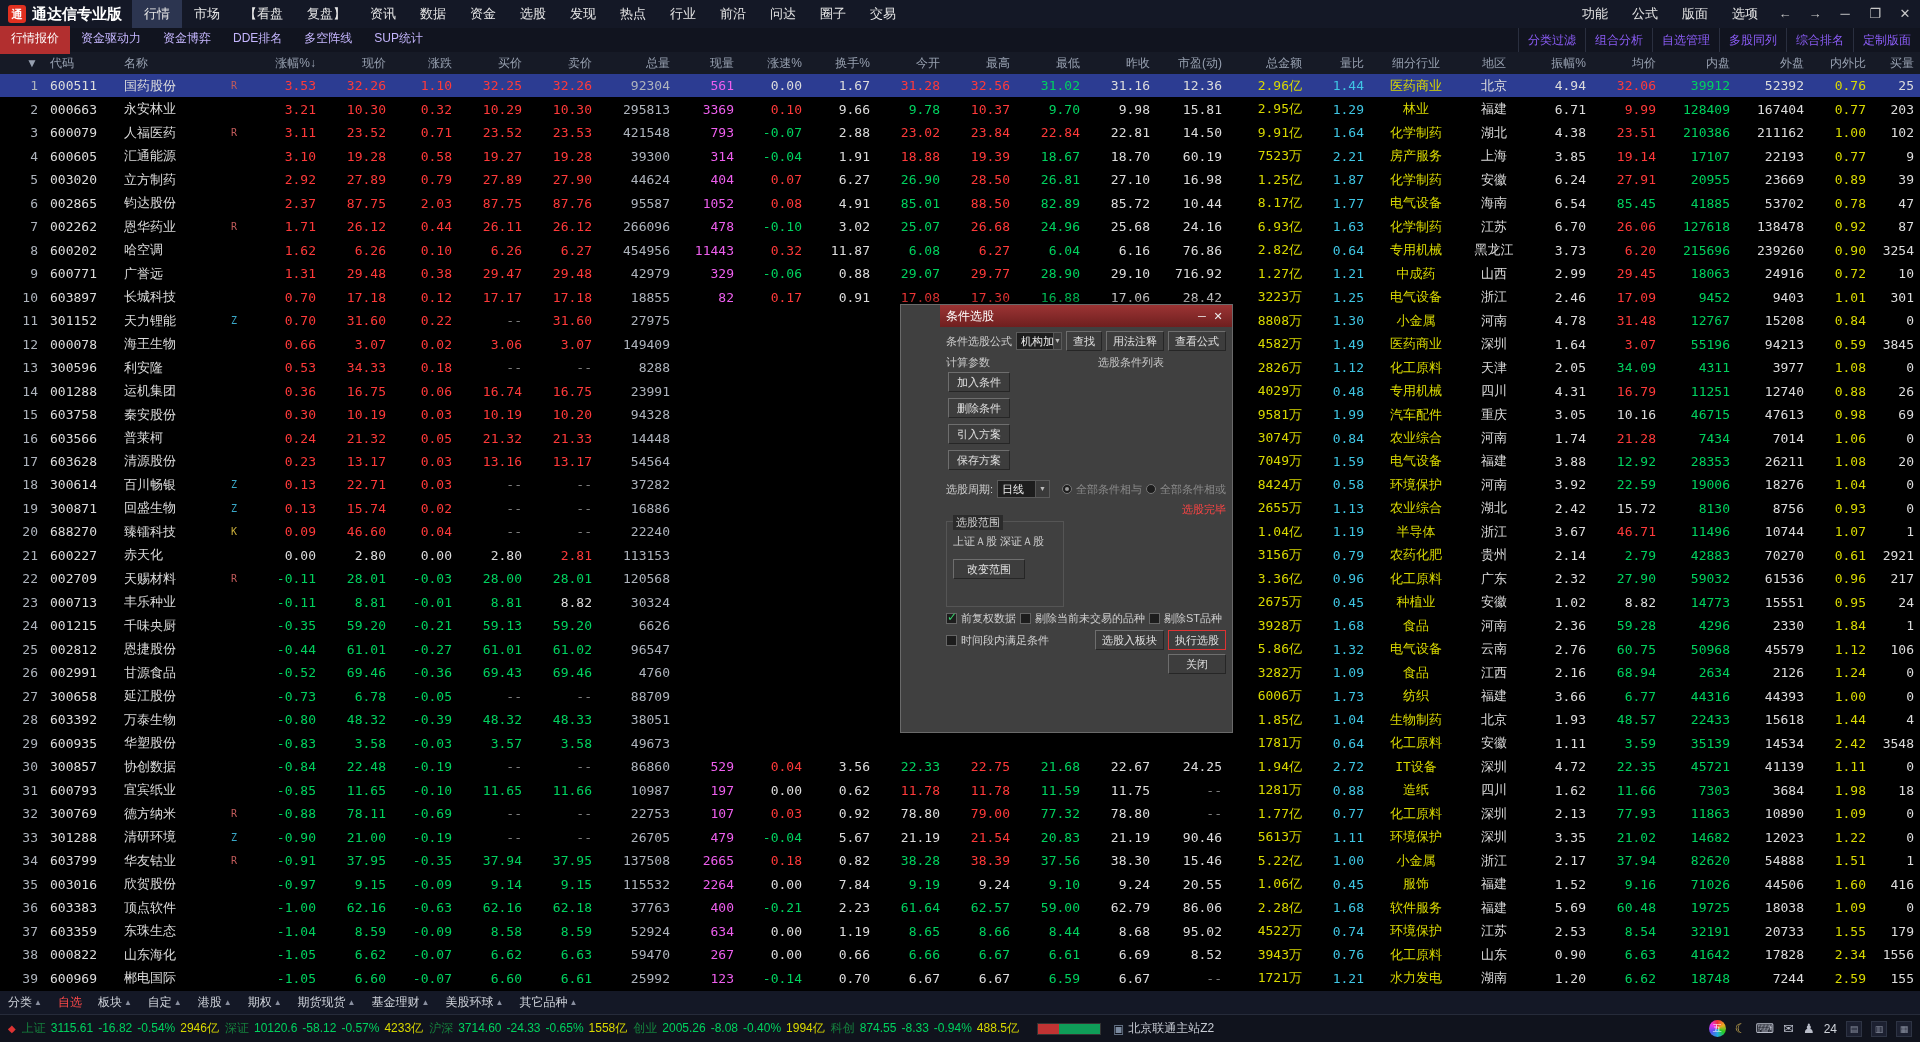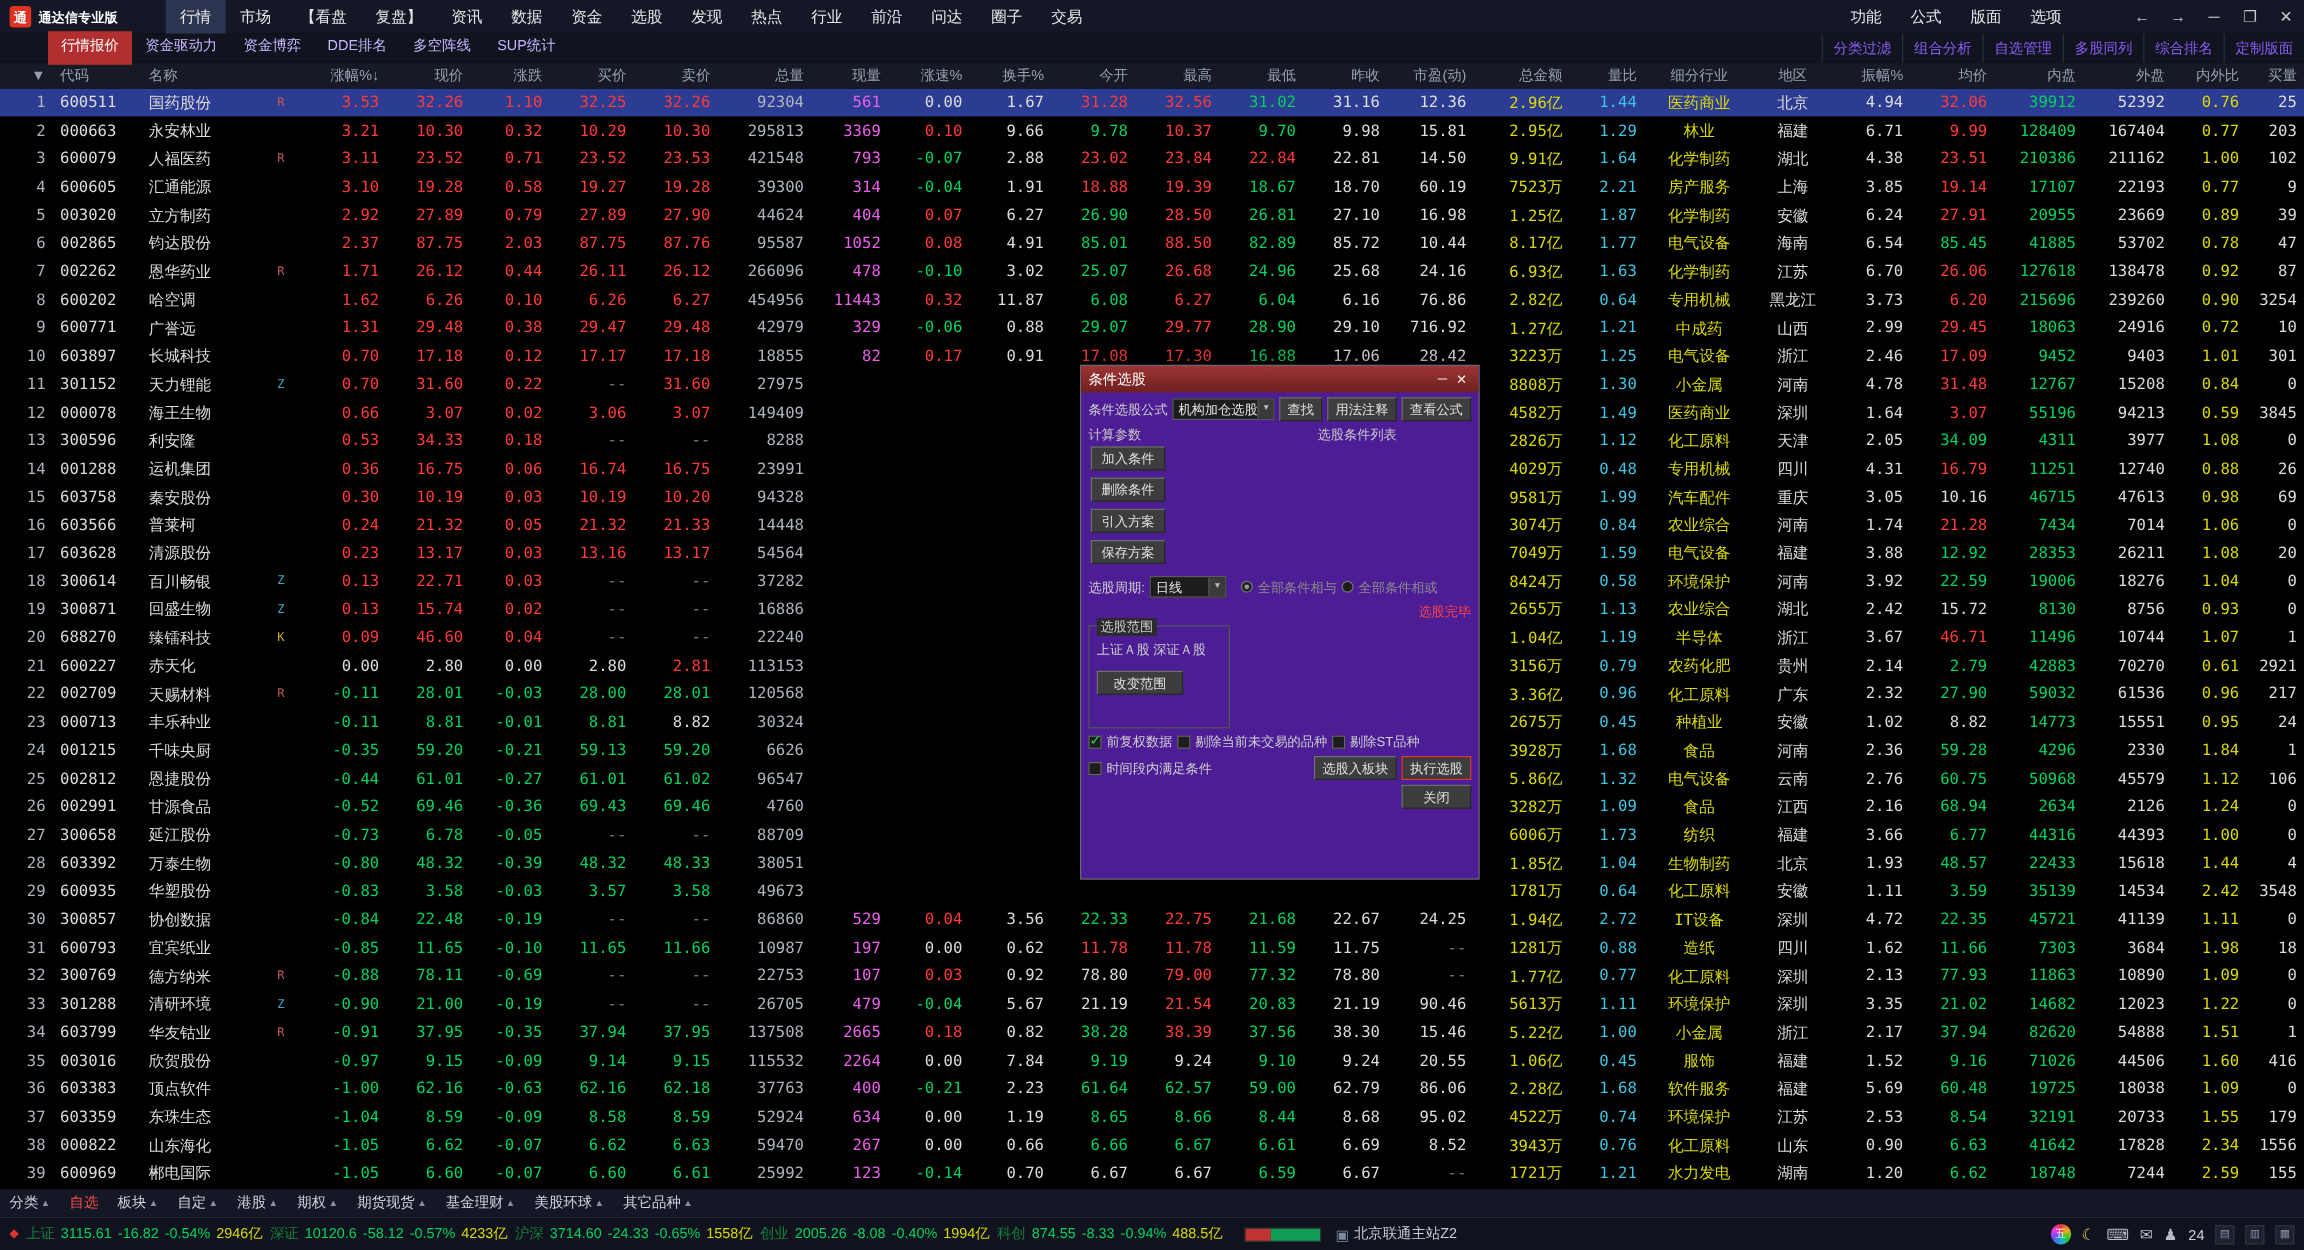--- a/index.html
+++ b/index.html
@@ -3,22 +3,22 @@
 <meta charset="utf-8">
 <style>
   * { box-sizing: border-box; margin:0; padding:0; }
   html,body { width:1920px; height:1042px; overflow:hidden; }
   body { background:#000; font-family:"Liberation Sans","DejaVu Sans",sans-serif; color:#ddd; position:relative; }
 
   
   .titlebar { height:28px; background:#141826; display:flex; align-items:center; }
   .logo { width:18px; height:18px; background:#e03020; border-radius:3px; margin:0 6px 0 8px;
           display:flex; align-items:center; justify-content:center; color:#fff; font-size:11px; font-weight:bold; }
-  .app-title { color:#fff; font-size:11px; font-weight:bold; white-space:nowrap; }
-  .menu-bar { display:flex; height:28px;margin-left:40px; }
+  .app-title { color:#fff; font-size:15px; font-weight:bold; margin-right:10px; white-space:nowrap; }
+  .menu-bar { display:flex; height:28px; }
   .menu-item { padding:0 12px; font-size:13px; color:#e6e6e6; line-height:28px; white-space:nowrap; cursor:default; }
   .menu-item.active { background:#2c3550; }
   .tb-spacer { flex:1; }
   .win-btn { width:30px; text-align:center; color:#c8c8c8; font-size:13px; line-height:28px; }
 
   
   .toolbar { height:24px; background:#11141f; display:flex; align-items:center; font-size:12px; }
   .tool-item { padding:0 11px; line-height:24px; color:#c4b5fd; white-space:nowrap; }
   .tool-item.active { background:#b22f2f; color:#fff; }
   .toolbar-right { margin-left:auto; display:flex; }
@@ -33,22 +33,22 @@
   .td { padding:0 6px; white-space:nowrap; overflow:hidden;
         font-family:"DejaVu Sans Mono","Liberation Sans",sans-serif; }
   .al-r { text-align:right; } .al-c { text-align:center; } .al-l { text-align:left; }
   .c-up { color:#ff3a3a; } .c-dn { color:#00d25f; } .c-wh { color:#dcdcdc; }
   .c-gray { color:#aeb4bd; } .c-yel { color:#d9d900; } .c-mag { color:#ee5fee; }
   .c-cyan { color:#3fc6e4; } .c-dim { color:#7d7d7d; }
   .tag-R { color:#c25b5b; font-size:10px; } .tag-Z { color:#3aa8c8; font-size:10px; } .tag-K { color:#c8ad3a; font-size:10px; }
 
   
   .dialog { position:absolute; left:900px; top:304px; width:333px; height:429px; z-index:10;
-            background:#4c1d95; border:1px solid #6a6a6a; box-shadow:0 0 14px rgba(0,0,0,.85);
-            font-size:11px; color:#cfcfcf; }
+            background:#404040; border:1px solid #6a6a6a; box-shadow:0 0 14px rgba(0,0,0,.85);
+            font-size:11px; color:#cfcfcf;padding-left:39px; }
   .dlg-title { height:22px; background:linear-gradient(#9c3434,#6e1f1f); color:#fff;
                display:flex; align-items:center; padding:0 6px; font-size:12px; }
   .dlg-title .t { flex:1; }
   .dlg-btn { width:16px; text-align:center; color:#eee; font-size:11px; }
   .dlg-body { padding:4px 6px; }
   .drow { display:flex; align-items:center; gap:4px; margin-bottom:4px; white-space:nowrap; }
   .combo { background:#1d1d1d; border:1px solid #5a5a5a; height:18px; display:flex; align-items:center;
            padding-left:4px; color:#e8e8e8; overflow:hidden; }
   .combo .arrow { margin-left:auto; width:14px; background:#3a3a3a; text-align:center; color:#bbb;
                   border-left:1px solid #555; font-size:7px; height:16px; line-height:16px; }

